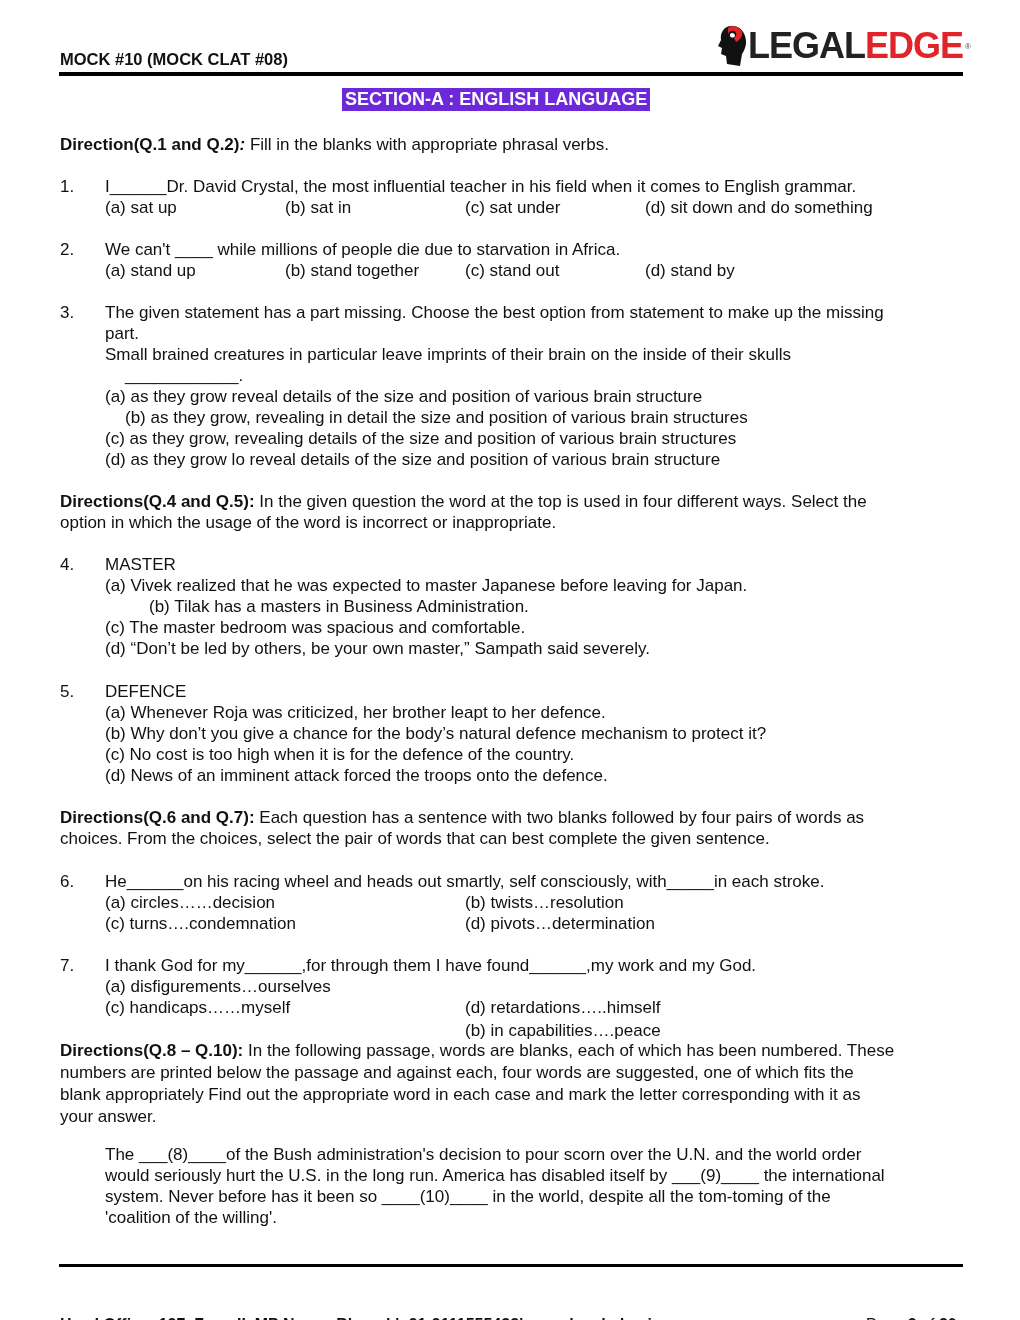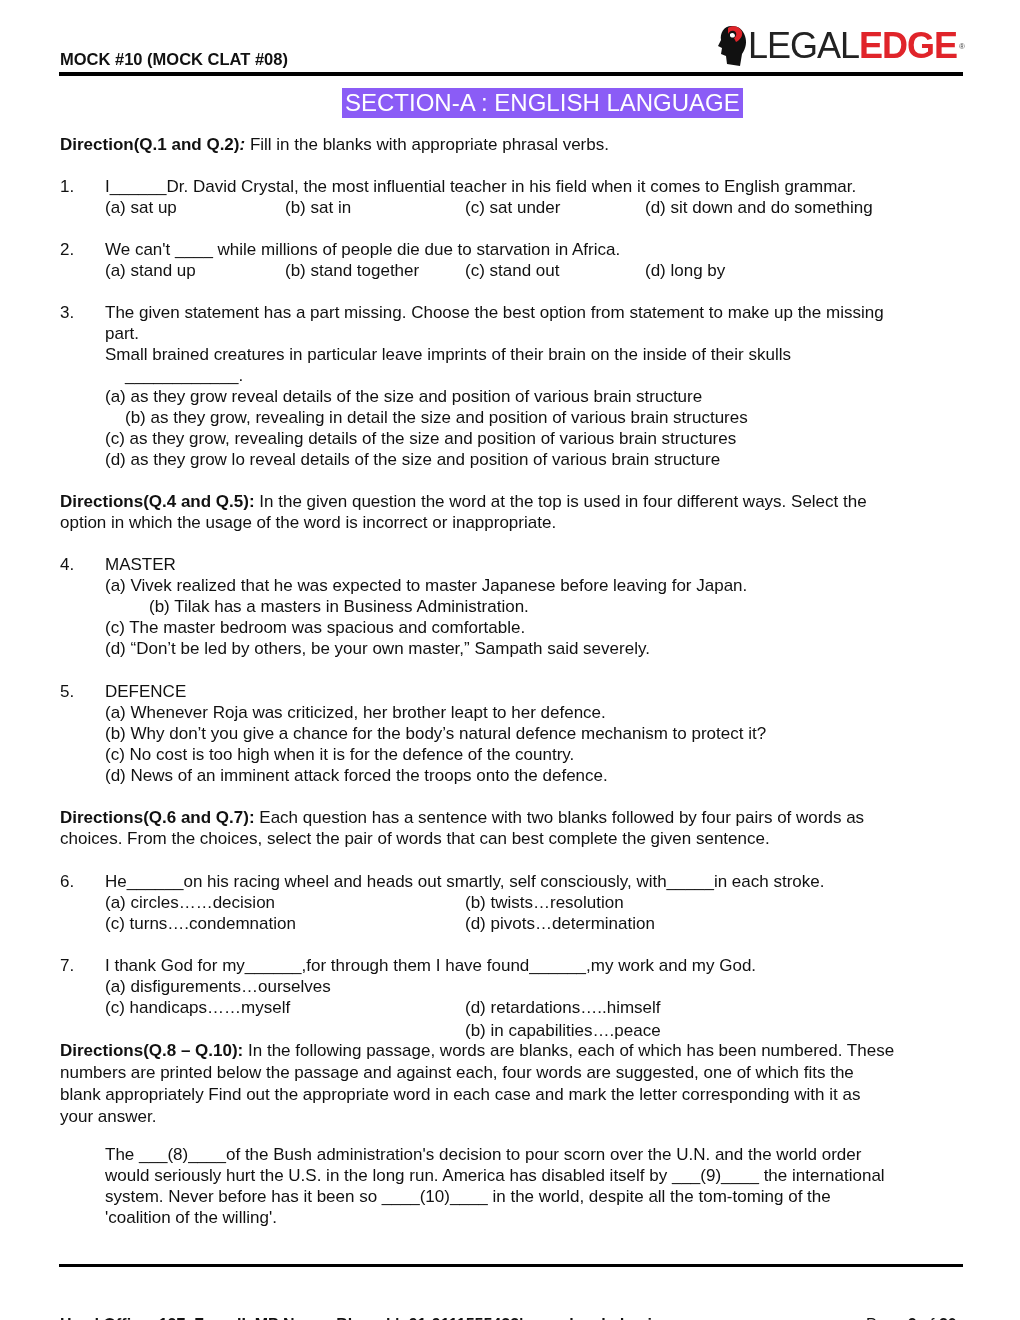--- a/index.html
+++ b/index.html
@@ -2,26 +2,26 @@
 <html><head>
   <meta charset="utf-8">
   <style>
     html, body { margin:0; padding:0; background:#fff; }
     body { width:1020px; height:1320px; position:relative; overflow:hidden;
       font-family:"Liberation Sans", sans-serif; color:#111; font-size:17px; }
     .abs { position:absolute; }
     .hdr-title { left:60px; top:50px; font-weight:bold; font-size:16.5px; }
     .logo { left:718px; top:22px; height:48px; display:flex; align-items:center; }
     .logo-text { font-size:36px; letter-spacing:-1px; line-height:1; }
-    .logo-legal { color:#222; font-weight:normal; }
+    .logo-legal { color:#222; font-weight:bold; }
     .logo-edge { color:#e0242a; font-weight:bold; }
     .logo-reg { font-size:8px; vertical-align:top; color:#444; margin-left:2px; }
     .rule-top { left:59px; top:72px; width:904px; height:4px; background:#000; }
-    .section { left:342px; top:88px; background:#8b5cf6; color:#fff; font-weight:normal;
-      font-size:24px; padding:1px 3px; }
+    .section { left:342px; top:88px; background:#6d28d9; color:#fff; font-weight:bold;
+      font-size:18px; padding:1px 3px; }
     .t { white-space:nowrap; line-height:21px; }
     .b { font-weight:bold; }
     .rule-bot { left:59px; top:1264px; width:904px; height:3px; background:#000; }
     .foot { top:1316px; font-size:16px; font-weight:bold; }
   </style>
 </head>
 <body>
 
 <div class="abs hdr-title">MOCK #10 (MOCK CLAT #08)</div>
 
@@ -49,21 +49,21 @@
 <div class="abs t" style="left:105px;top:197px;">(a)  sat up</div>
 <div class="abs t" style="left:285px;top:197px;">(b)  sat in</div>
 <div class="abs t" style="left:465px;top:197px;">(c)  sat under</div>
 <div class="abs t" style="left:645px;top:197px;">(d)  sit down and do something</div>
 
 <div class="abs t" style="left:60px;top:239px;">2.</div>
 <div class="abs t" style="left:105px;top:239px;">We can't ____ while millions of people die due to starvation in Africa.</div>
 <div class="abs t" style="left:105px;top:260px;">(a) stand up</div>
 <div class="abs t" style="left:285px;top:260px;">(b)  stand together</div>
 <div class="abs t" style="left:465px;top:260px;">(c)  stand out</div>
-<div class="abs t" style="left:645px;top:260px;">(d)  long by</div>
+<div class="abs t" style="left:645px;top:260px;">(d)  stand by</div>
 
 <div class="abs t" style="left:60px;top:302px;">3.</div>
 <div class="abs t" style="left:105px;top:302px;">The given statement has a part missing. Choose the best option from statement to make up the missing</div>
 <div class="abs t" style="left:105px;top:323px;">part.</div>
 <div class="abs t" style="left:105px;top:344px;">Small brained creatures in particular leave imprints of their brain on the inside of their skulls</div>
 <div class="abs t" style="left:105px;top:365px;margin-left:20px;">____________.</div>
 <div class="abs t" style="left:105px;top:386px;">(a) as they grow reveal details of the size and position of various brain structure</div>
 <div class="abs t" style="left:95px;top:407px;margin-left:30px;">(b) as they grow, revealing in detail the size and position of various brain structures</div>
 <div class="abs t" style="left:105px;top:428px;">(c) as they grow, revealing details of the size and position of various brain structures</div>
 <div class="abs t" style="left:105px;top:449px;">(d) as they grow lo reveal details of the size and position of various brain structure</div>

